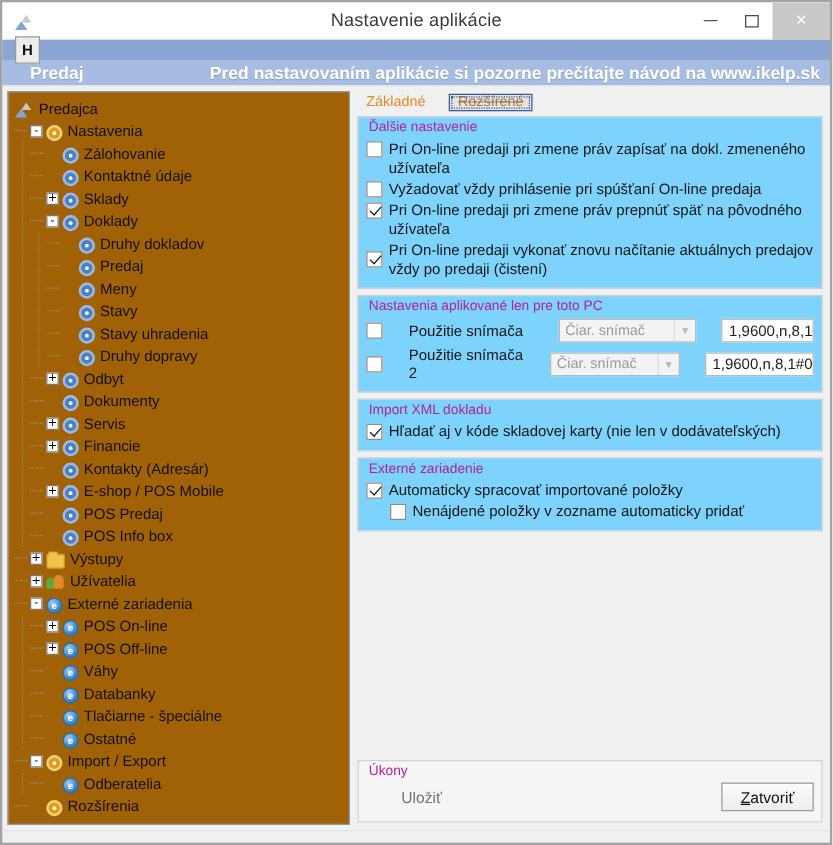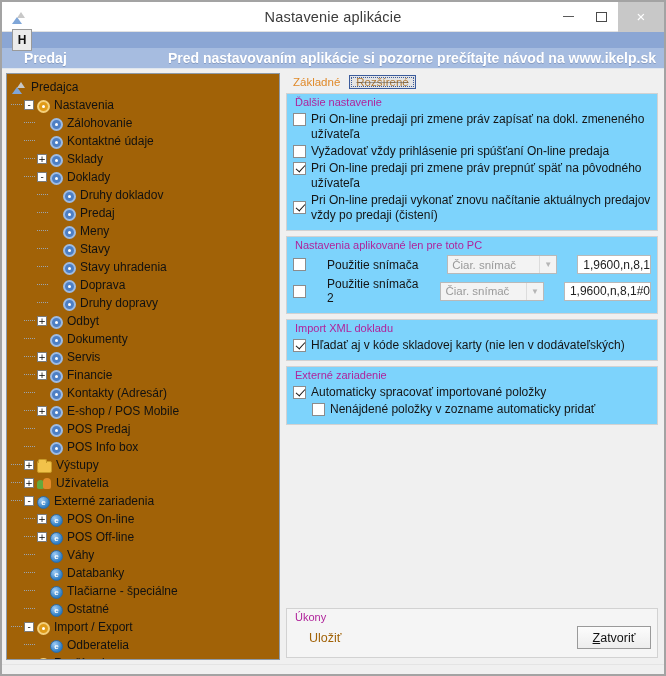--- a/index.html
+++ b/index.html
@@ -224,21 +224,21 @@
   .right-pane {
     flex: 1 1 auto;
     display: flex; flex-direction: column;
     background: #f0f0f0;
     min-width: 0;
   }
   .tabstrip {
     display: flex; align-items: center;
     height: 18px;
     padding-left: 6px;
-    gap: 6px;
+    gap: 16px;
     flex: 0 0 auto;
   }
   .tab {
     font-size: 11.5px;
     color: #e08a2a;
     padding: 1px 3px;
   }
   .tab.selected {
     color: #b07a37;
     border: 1px solid #3c5c9c;
@@ -333,22 +333,22 @@
     background: #f5f5f5;
     margin: 2px 2px 2px 2px;
     padding: 1px 6px 8px 6px;
     flex: 0 0 auto;
   }
   .actions-inner {
     display: flex; align-items: center;
   }
   .link-save {
     font-size: 12.5px;
-    color: #a16207;
-    margin-left: 16px;
+    color: #737373;
+    margin-left: 28px;
   }
   .btn {
     margin-left: auto;
     min-width: 74px; height: 23px;
     border: 1px solid #9a9a9a;
     background: linear-gradient(#fcfcfc, #ededed);
     display: flex; align-items: center; justify-content: center;
     font-size: 12.5px; color: #111;
   }
   .btn .u { text-decoration: underline; }
@@ -465,28 +465,20 @@
             <span class="ic ic-gear"></span>
             <span class="lbl">Stavy</span>
           </div>
           <div class="tnode">
             <span class="dots"></span>
             <span class="dots"></span>
             <span class="dash"></span>
             <span class="exp-space"></span>
             <span class="ic ic-gear"></span>
             <span class="lbl">Stavy uhradenia</span>
-          </div>
-          <div class="tnode">
-            <span class="dots"></span>
-            <span class="dots"></span>
-            <span class="dash"></span>
-            <span class="exp-space"></span>
-            <span class="ic ic-gear"></span>
-            <span class="lbl">Doprava</span>
           </div>
           <div class="tnode">
             <span class="dots"></span>
             <span class="dots"></span>
             <span class="dash"></span>
             <span class="exp-space"></span>
             <span class="ic ic-gear"></span>
             <span class="lbl">Druhy dopravy</span>
           </div>
           <div class="tnode">

